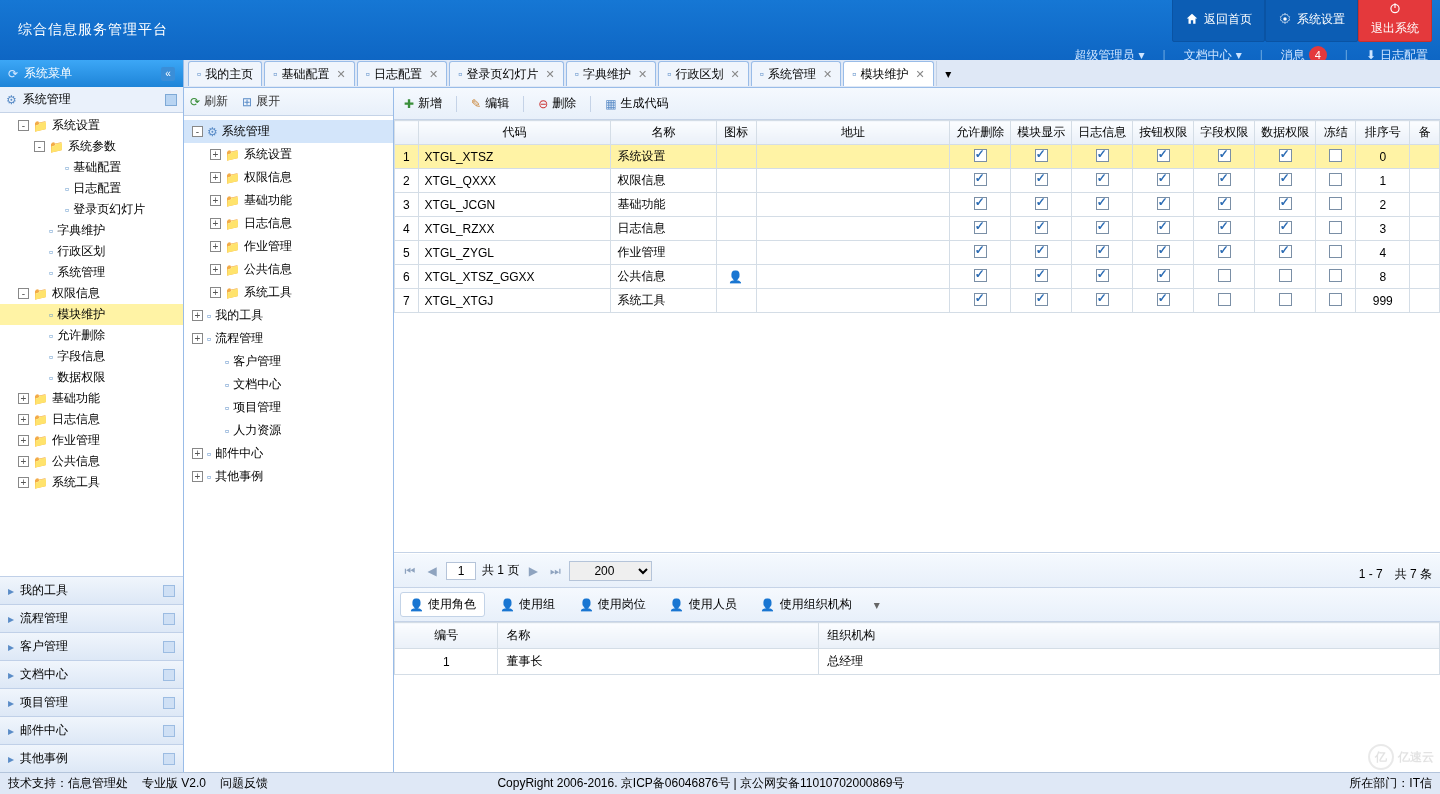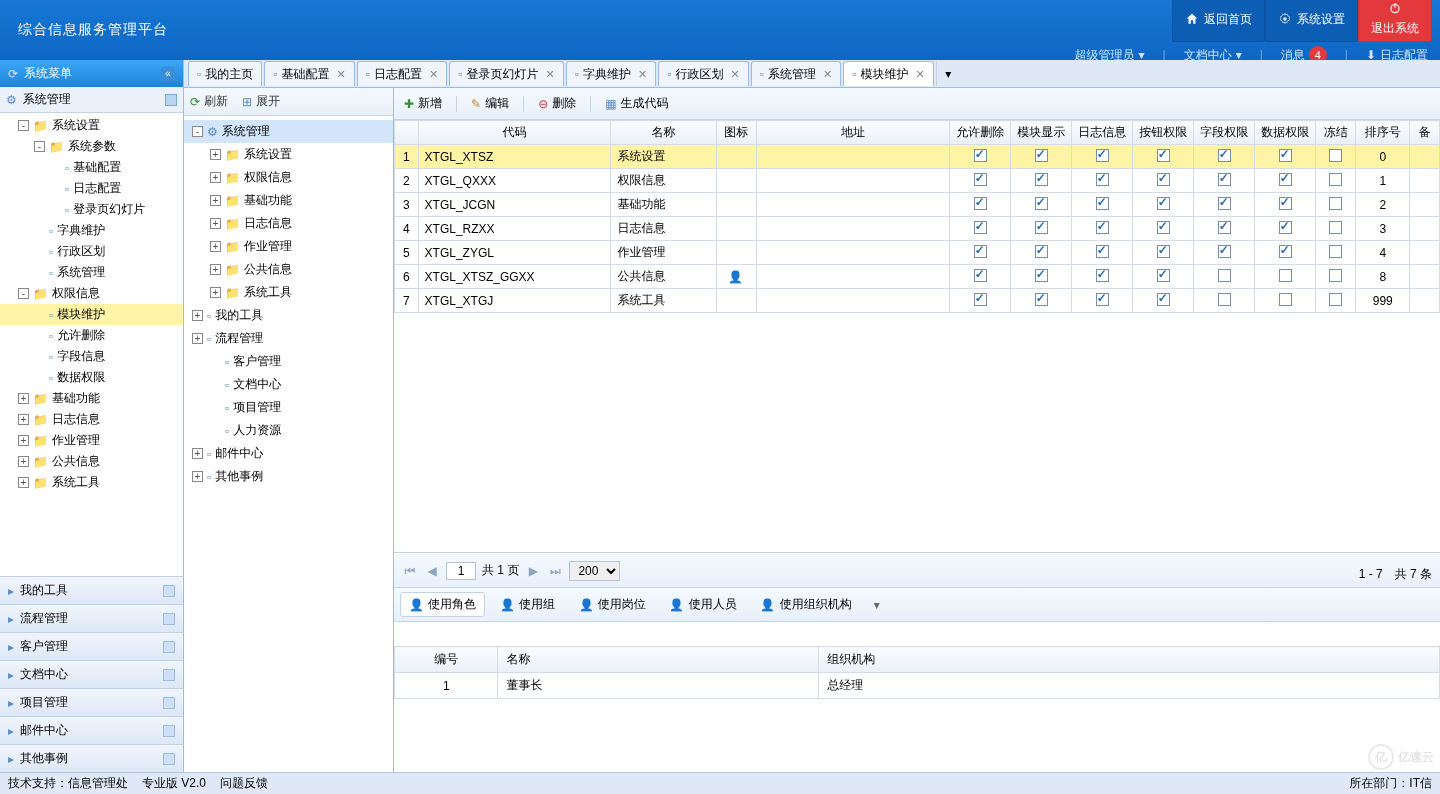--- a/index.html
+++ b/index.html
@@ -79,31 +79,31 @@
 .grid th { background: linear-gradient(#fbfdff,#eaf0f8); font-weight: 500; text-align: center; }
 .grid td.cn { text-align: center; }
 .grid tr.rsel td { background: #fff3a5; }
 .grid tr.rsel td:first-child { background: #fff3a5; }
 .chk { width: 13px; height: 13px; border: 1px solid #7a8fa6; display: inline-block; position: relative; background: #fff; }
 .chk.on::after { content: "✓"; position: absolute; top: -3px; left: 0; font-size: 12px; color: #2b6bb3; font-weight: bold; }
 
 .pager { background: linear-gradient(#f5f9fe,#e8f0fa); padding: 4px 8px; display: flex; align-items: center; gap: 6px; border-top: 1px solid #fff; }
 .pg-btn { width: 16px; height: 16px; display: inline-flex; align-items: center; justify-content: center; color: #8ea3bf; cursor: pointer; }
 .pg-in { width: 30px; text-align: center; border: 1px solid #b5c4d9; padding: 1px; }
-.pg-sel { padding: 1px 4px; border: 1px solid #b5c4d9; }
+.pg-sel { padding: 1px 20px; border: 1px solid #b5c4d9; }
 .pg-status { margin-left: auto; margin-top: 8px; }
 
 
 .subtb { background: linear-gradient(#f5f9fe,#e8f0fa); border-top: 1px solid #c5d3e7; border-bottom: 1px solid #c5d3e7; padding: 4px 6px; display: flex; gap: 6px; align-items: center; }
 .st-btn { display: flex; align-items: center; gap: 4px; padding: 3px 8px; border: 1px solid transparent; border-radius: 3px; cursor: pointer; }
 .st-btn.active { background: #fff; border-color: #c3d3e7; }
 .st-drop { width: 20px; text-align: center; cursor: pointer; color: #666; }
 
 .sub-grid { flex: 1; overflow: auto; }
-table.sgrid { width: 100%; border-collapse: collapse; margin-top: 24px; }
+table.sgrid { width: 100%; border-collapse: collapse; }
 .sgrid th, .sgrid td { border: 1px solid #d4dde6; padding: 4px 8px; text-align: left; }
 .sgrid th { background: linear-gradient(#fbfdff,#eaf0f8); font-weight: 500; }
 .sgrid td.cn { text-align: center; }
 
 
 .footer { height: 22px; background: #dfe8f6; border-top: 1px solid #b3c4db; display: flex; align-items: center; padding: 0 8px; gap: 14px; }
 .footer-center { margin: 0 auto; }
 .footer-right { margin-left: auto; }
 
 .watermark { position: absolute; right: 6px; bottom: 24px; opacity: 0.18; font-size: 18px; font-weight: bold; color: #666; display: flex; align-items: center; gap: 4px; pointer-events: none; }
@@ -668,20 +668,21 @@
           </div>
         </div>
       </div>
     </div>
   </div>
 
   <div class="footer">
     <span>技术支持：信息管理处</span>
     <span>专业版 V2.0</span>
     <span style="cursor:pointer">问题反馈</span>
+    <span class="footer-center">CopyRight 2006-2016. 京ICP备06046876号 | 京公网安备11010702000869号</span>
     <span class="footer-right">所在部门：IT信</span>
   </div>
 </div>
 
 <div class="watermark">
     <span class="c">亿</span>
     <span>亿速云</span>
   </div>
 
 </body></html>

